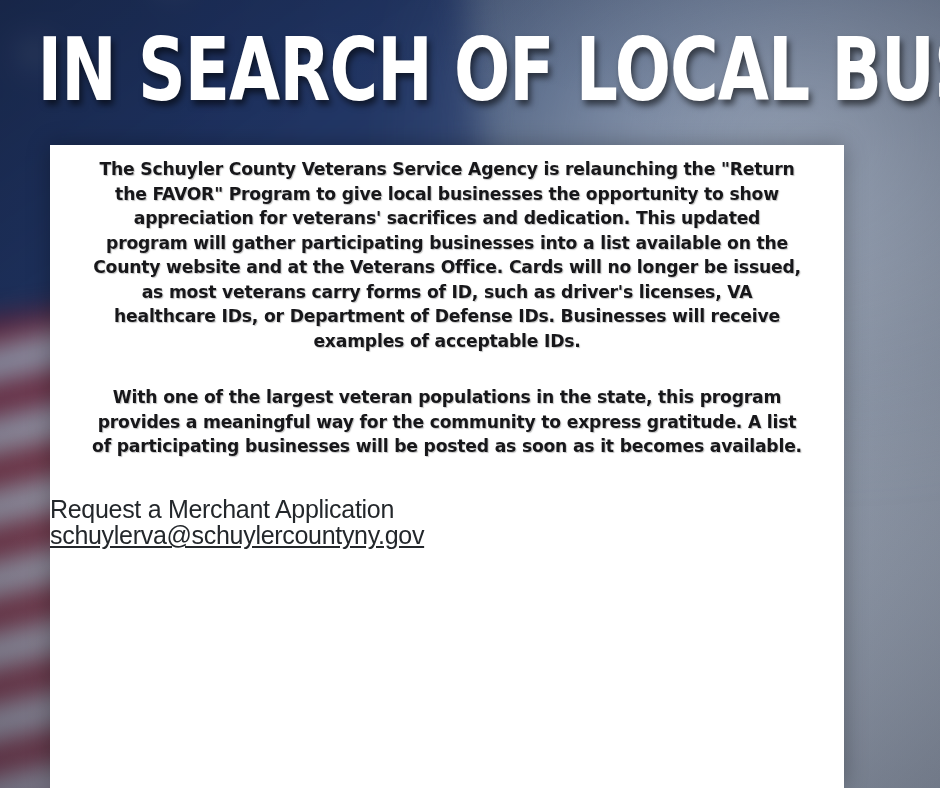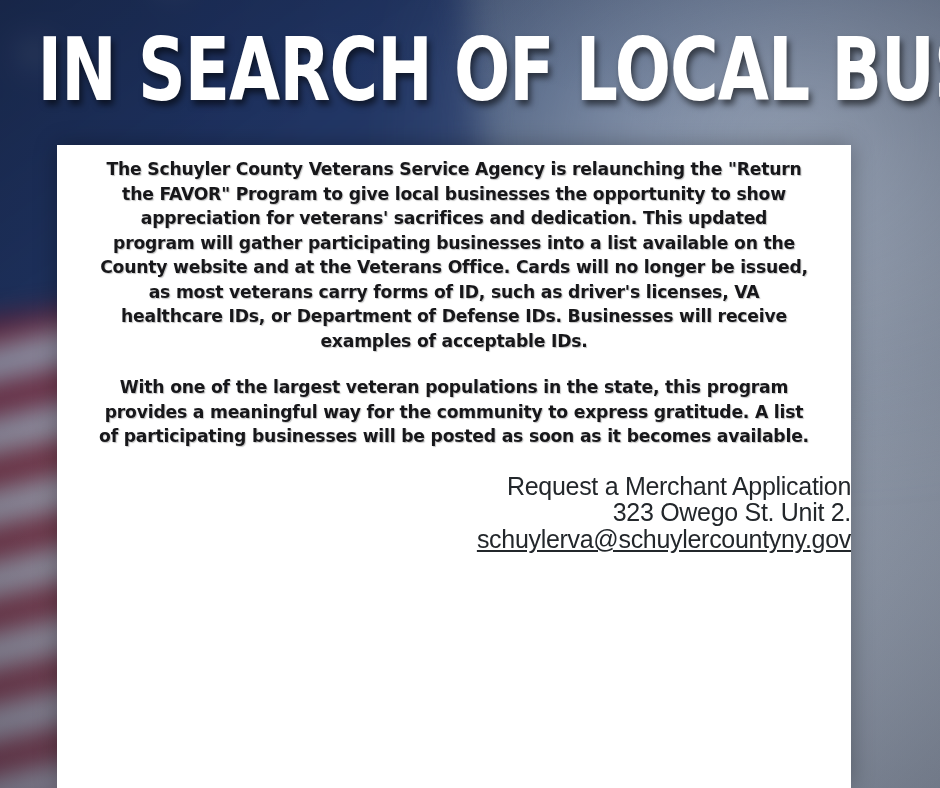--- a/index.html
+++ b/index.html
@@ -94,21 +94,21 @@
     letter-spacing: -1px;
     transform: scaleX(0.92) scaleY(1.22);
     transform-origin: 50% 0%;
     text-shadow: 3px 4px 6px rgba(0,0,0,0.55);
     white-space: nowrap;
   }
 
   
   .card {
     position: absolute;
-    left: 57px;
+    left: 50px;
     top: 145px;
     width: 794px;
     height: 643px;
     background: #ffffff;
     box-shadow: 0 0 22px rgba(0,0,0,0.30);
   }
 
   .body-copy {
     padding: 12px 42px 0 42px;
     color: #17171a;
@@ -117,26 +117,26 @@
     font-size: 17.2px;
     line-height: 24.5px;
     text-align: center;
     letter-spacing: -0.2px;
     text-shadow: 1px 1px 1px rgba(120,120,120,0.45);
   }
   .body-copy p {
     margin: 0;
   }
   .body-copy p.para2 {
-    margin-top: 22px;
+    margin-top: 32px;
   }
 
   .contact {
-    margin-top: 24px;
-    text-align: right;
+    margin-top: 37px;
+    text-align: left;
     color: #23272b;
     font-family: "Liberation Sans", sans-serif;
     font-weight: 400;
     font-size: 25px;
     line-height: 26.8px;
     letter-spacing: -0.3px;
   }
   .contact div {
     white-space: nowrap;
   }
@@ -160,18 +160,17 @@
 
   <div class="card">
 
     <div class="body-copy">
       <p class="para1">The Schuyler County Veterans Service Agency is relaunching the "Return the FAVOR" Program to give local businesses the opportunity to show appreciation for veterans' sacrifices and dedication. This updated program will gather participating businesses into a list available on the County website and at the Veterans Office. Cards will no longer be issued, as most veterans carry forms of ID, such as driver's licenses, VA healthcare IDs, or Department of Defense IDs. Businesses will receive examples of acceptable IDs.</p>
       <p class="para2">With one of the largest veteran populations in the state, this program provides a meaningful way for the community to express gratitude. A list of participating businesses will be posted as soon as it becomes available.</p>
     </div>
 
     <div class="contact">
       <div>Request a Merchant Application</div>
-      <div>323 Owego St. Unit 2.</div>
       <div class="email">schuylerva@schuylercountyny.gov</div>
     </div>
 
   </div>
 </div>
 
 </body></html>

